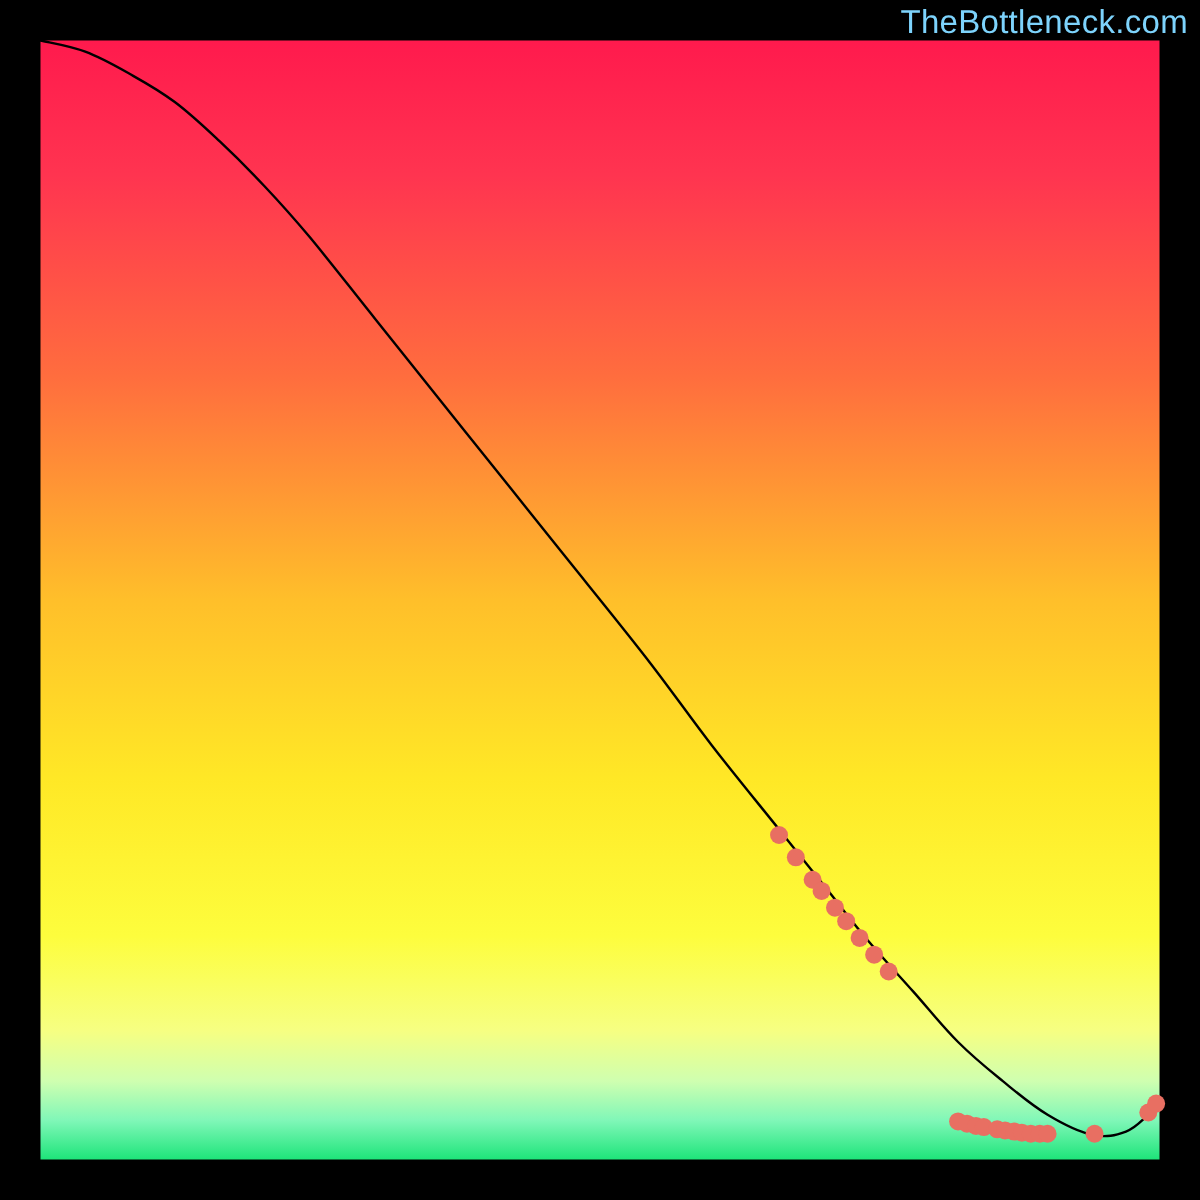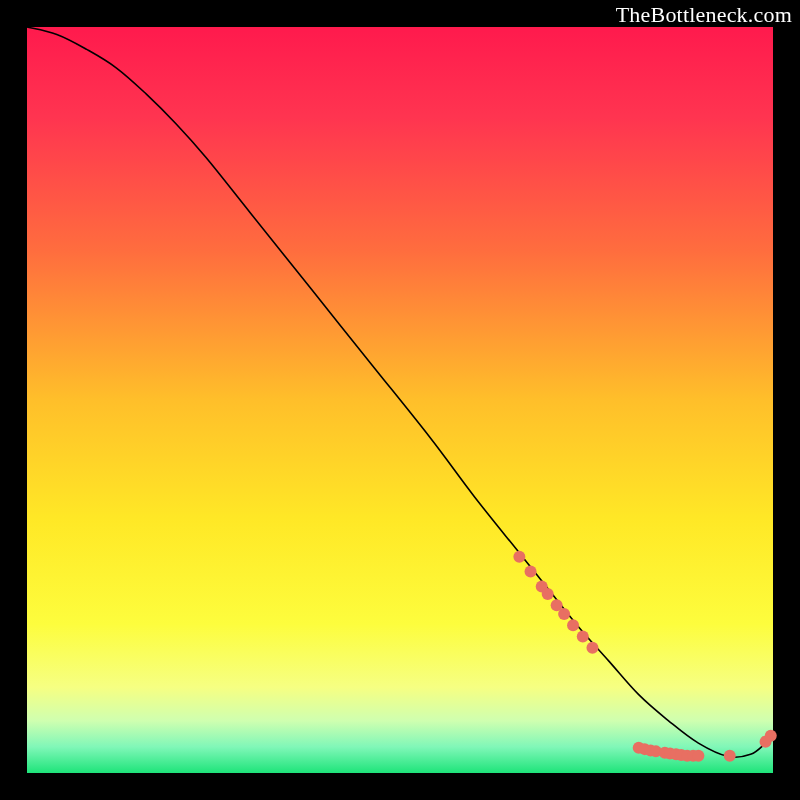--- a/index.html
+++ b/index.html
@@ -8,26 +8,25 @@
     height: 800px;
     background: #000;
     position: relative;
     font-family: Arial, Helvetica, sans-serif;
     overflow: hidden;
   }
   .watermark {
     position: absolute;
     top: 2px;
     right: 8px;
-    color: #ffffff;
+    color: #7dd3fc;
     font-size: 22px;
     font-weight: 500;
     z-index: 10;
     letter-spacing: 0.2px;
-    font-family: Liberation Serif, serif;
   }
   .plot-area {
     position: absolute;
     left: 27px;
     top: 27px;
     width: 746px;
     height: 746px;
   }
   .plot-area svg {
     position: absolute;

